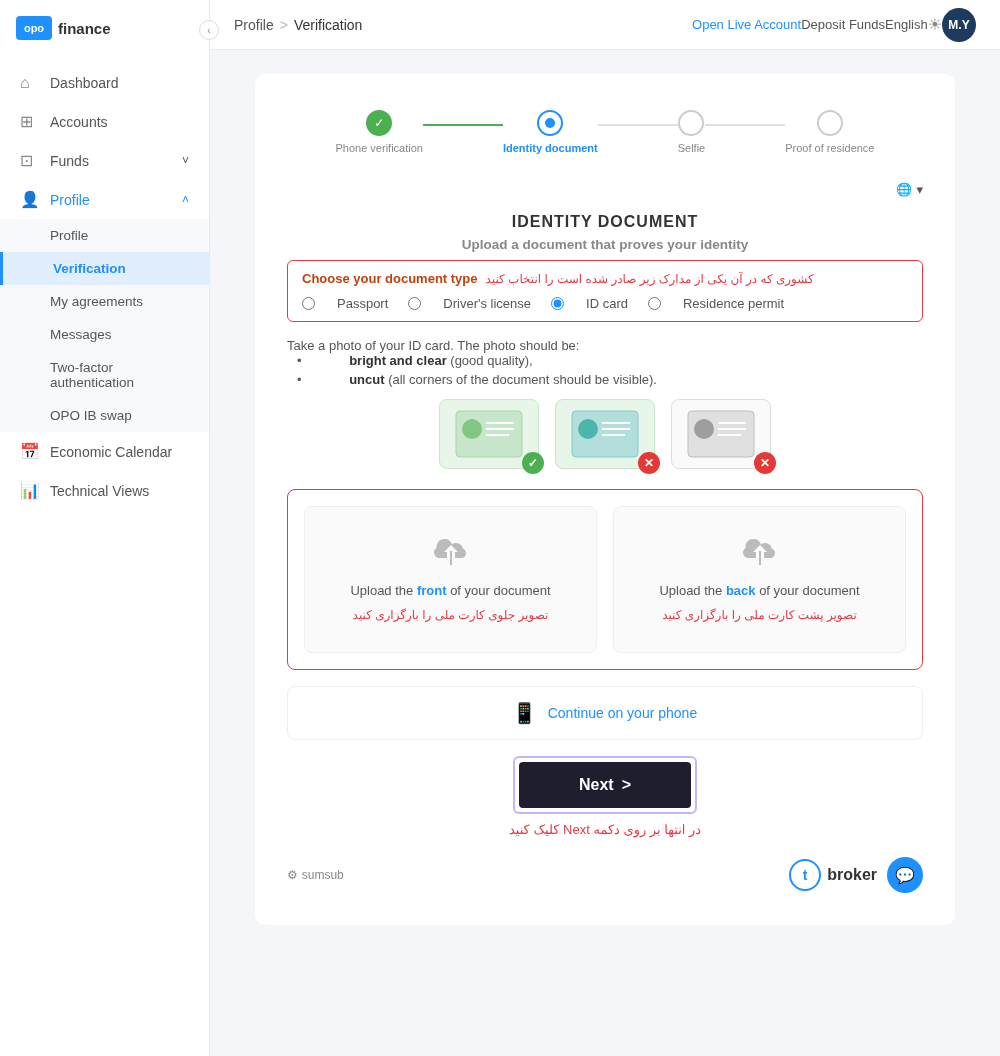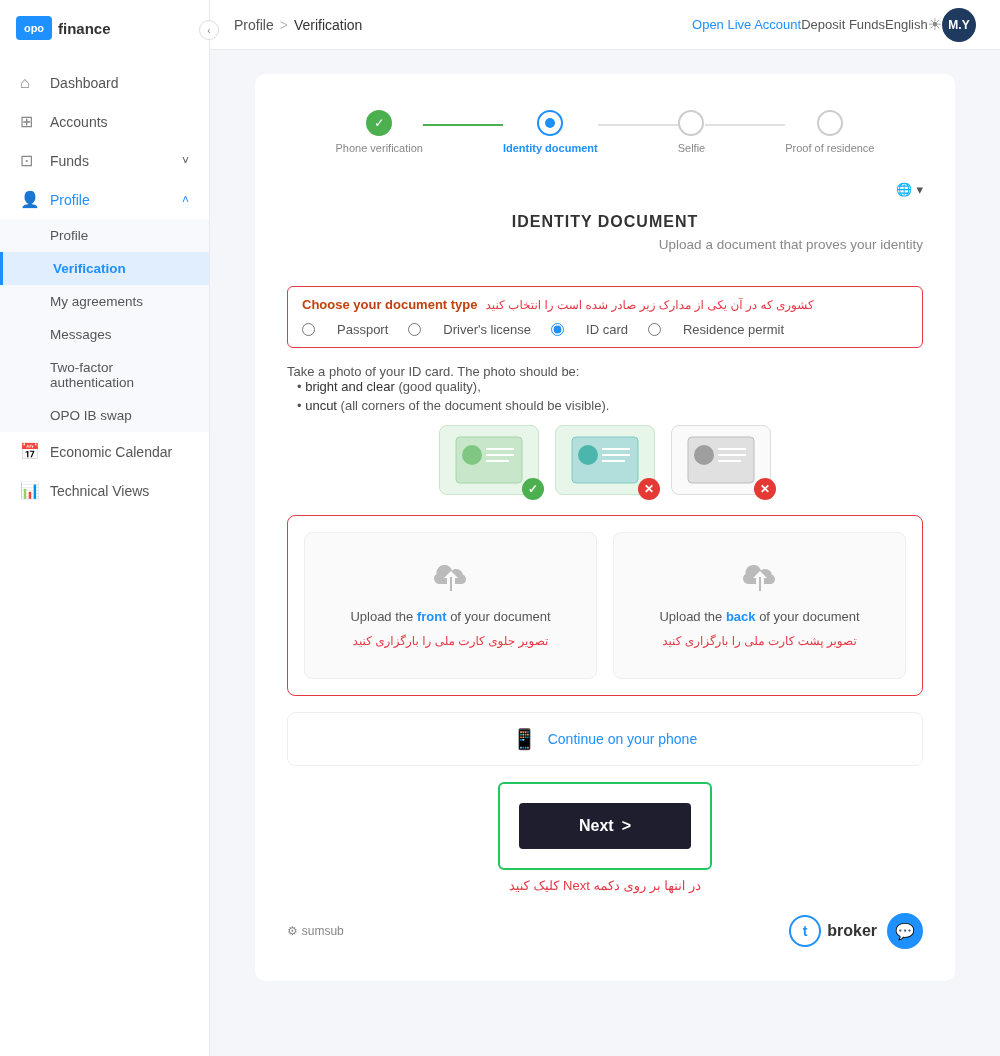--- a/index.html
+++ b/index.html
@@ -164,24 +164,25 @@
     .section-title {
       text-align: center;
       font-size: 16px;
       font-weight: 700;
       letter-spacing: 1px;
       color: #333;
       margin-bottom: 6px;
       text-transform: uppercase;
     }
     .section-sub {
-      text-align: right;
+      text-align: center;
       color: #888;
       font-size: 13.5px;
-      margin-bottom: 34px;
+      margin-bottom: 8px;
+      font-weight: bold;
     }
 
     
     .field-box {
       border: 1.5px solid #e63946;
       border-radius: 6px;
       padding: 12px 14px;
       margin-bottom: 14px;
     }
     .field-label { font-size: 13px; color: #333; font-weight: 600; margin-bottom: 8px; }
@@ -219,21 +220,21 @@
     .doc-type-hint { font-size: 12px; color: #e63946; direction: rtl; }
     .radio-group { display: flex; gap: 20px; flex-wrap: wrap; }
     .radio-item { display: flex; align-items: center; gap: 22px; font-size: 13px; color: #555; cursor: pointer; }
     .radio-item input { accent-color: #1e90ff; cursor: pointer; }
 
     
     .instructions { font-size: 13px; color: #555; margin-bottom: 12px; }
     .instructions ul { list-style: none; padding-left: 10px; }
     .instructions ul li { margin-bottom: 4px; }
     .instructions ul li::before { content: "• "; }
-    .instructions strong { color: #333; font-weight: 400; }
+    .instructions strong { color: #333; font-weight: 700; margin-left: 44px; }
 
     
     .examples {
       display: flex;
       gap: 16px;
       justify-content: center;
       margin-bottom: 20px;
     }
     .check-badge {
       position: absolute;
@@ -298,23 +299,23 @@
 
     
     .next-btn-wrap {
       display: flex;
       flex-direction: column;
       align-items: center;
       gap: 8px;
       margin-bottom: 8px;
     }
     .next-btn-box {
-      border: 2px solid #22c55e;
+      border: 2px solid #c4b5fd;
       border-radius: 6px;
-      padding: 19px;
+      padding: 4px;
     }
     .next-btn {
       background: #1e1e2e;
       color: #fff;
       border: none;
       border-radius: 4px;
       padding: 14px 60px;
       font-size: 16px;
       font-weight: 600;
       cursor: pointer;

